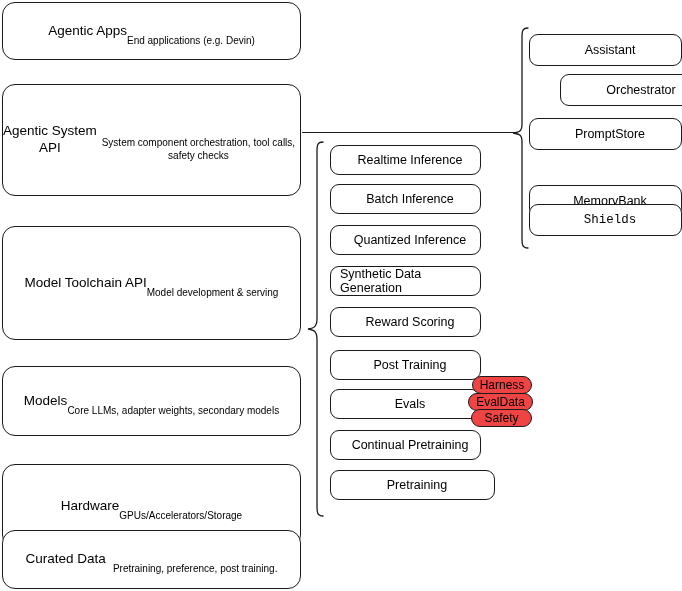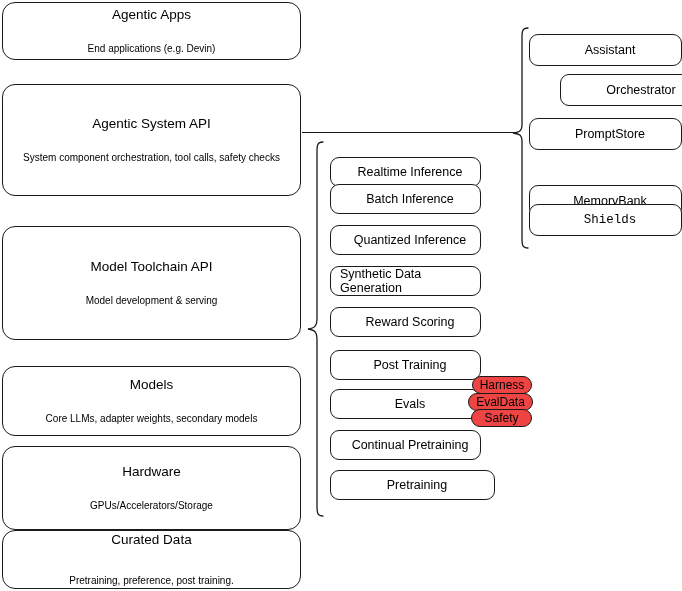--- a/index.html
+++ b/index.html
@@ -15,21 +15,21 @@
     font-family: "Liberation Sans", sans-serif;
     overflow: hidden;
   }
   .box {
     position: absolute;
     box-sizing: border-box;
     border: 1.3px solid #1a1a1a;
     border-radius: 13px;
     background: #ffffff;
     display: flex;
-    flex-direction: column;
+    flex-direction: row;
     align-items: center;
     justify-content: center;
     text-align: center;
   }
   .box .title {
     font-size: 13.5px;
     color: #000000;
     line-height: 1.25;
   }
   .box .sub {
@@ -92,21 +92,21 @@
   <div class="box" style="left:2px; top:226px; width:299px; height:114px;">
     <div class="title">Model Toolchain API</div>
     <div class="sub">Model development &amp; serving</div>
   </div>
 
   <div class="box" style="left:2px; top:366px; width:299px; height:70px;">
     <div class="title">Models</div>
     <div class="sub">Core LLMs, adapter weights, secondary models</div>
   </div>
 
-  <div class="box" style="left:2px; top:446px; width:299px; height:84px;">
+  <div class="box" style="left:2px; top:464px; width:299px; height:84px;">
     <div class="title">Hardware</div>
     <div class="sub">GPUs/Accelerators/Storage</div>
   </div>
 
   <div class="box" style="left:2px; top:530px; width:299px; height:59px;gap:7px;">
     <div class="title">Curated Data</div>
     <div class="sub">Pretraining, preference, post training.</div>
   </div>
 
   <div class="connector-line" style="left:302px; top:132px; width:213px; height:1.3px;"></div>
@@ -116,21 +116,21 @@
       <path d="M18 2 C12 2, 12 6, 12 12 L12 178 C12 186, 10 188, 3 189 C10 190, 12 192, 12 200 L12 366 C12 372, 12 376, 18 376" stroke="#1a1a1a" stroke-width="1.3" fill="none" stroke-linecap="round"></path>
     </svg>
   </div>
 
   <div class="brace" style="left:510px; top:26px; width:20px; height:224px;">
     <svg width="20" height="224" viewBox="0 0 20 224" fill="none">
       <path d="M18 2 C12 2, 12 6, 12 12 L12 98 C12 105, 10 106, 3 107 C10 108, 12 109, 12 116 L12 212 C12 218, 12 222, 18 222" stroke="#1a1a1a" stroke-width="1.3" fill="none" stroke-linecap="round"></path>
     </svg>
   </div>
 
-  <div class="item-box" style="left:330px; top:145px; width:151px; height:30px;margin-top:12px;">
+  <div class="item-box" style="left:330px; top:145px; width:151px; height:30px;">
     <span>Realtime Inference</span>
   </div>
   <div class="item-box" style="left:330px; top:184px; width:151px; height:30px;">
     <span>Batch Inference</span>
   </div>
   <div class="item-box" style="left:330px; top:225px; width:151px; height:30px;">
     <span>Quantized Inference</span>
   </div>
   <div class="item-box" style="left:330px; top:266px; width:151px; height:30px;">
     <span>Synthetic Data Generation</span>

